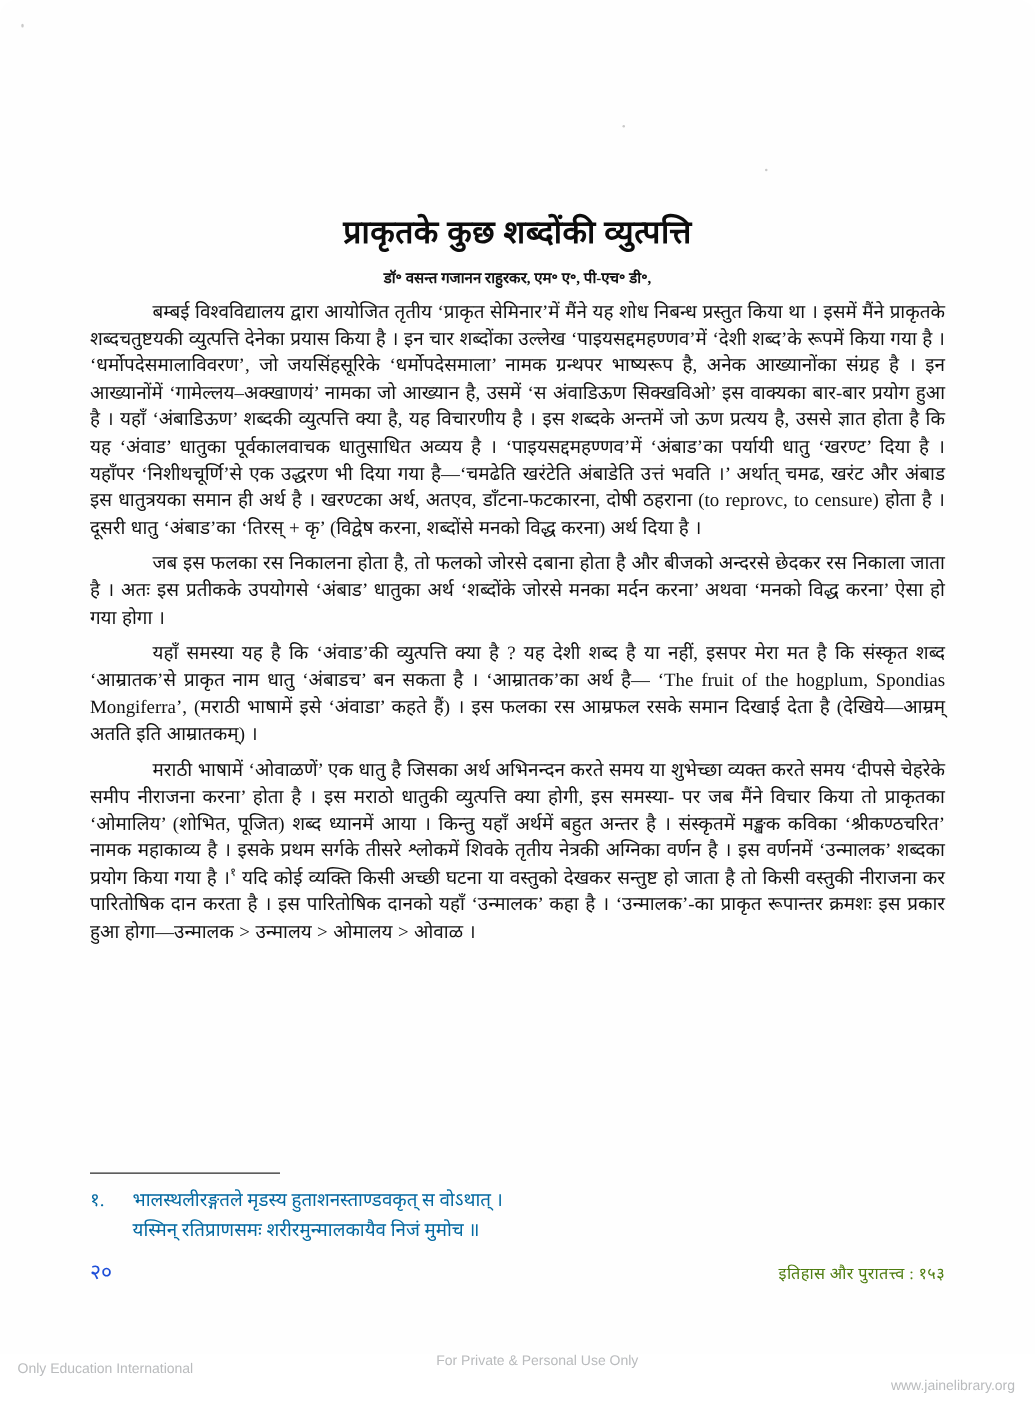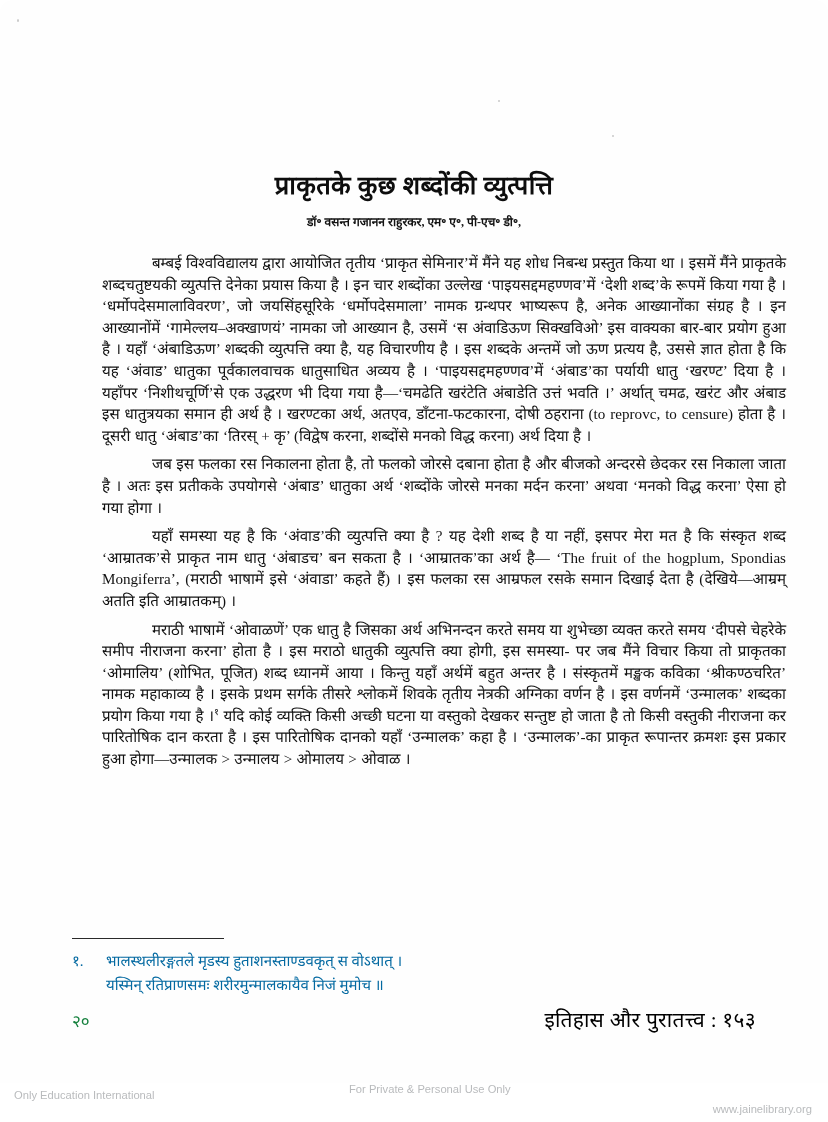--- a/index.html
+++ b/index.html
@@ -46,23 +46,22 @@
     font-weight: 700;
     color: #121212;
     margin: 13px 0 0 0;
     line-height: 1.2;
   }
 
   
   .body-col {
     position: absolute;
     left: 72px;
-    top: 253px;
-    width: 684px;
-    margin-left: 30px;
+    top: 240px;
+    width: 684px;
   }
   p.para {
     margin: 0;
     padding: 0;
     font-family: "Liberation Serif", "DejaVu Serif", serif;
     font-size: 15.1px;
     line-height: 21.6px;
     color: #111111;
     text-align: justify;
     text-justify: inter-word;
@@ -118,27 +117,27 @@
     left: 72px;
     top: 1005px;
     width: 684px;
     display: flex;
     justify-content: space-between;
     align-items: baseline;
   }
   .folio {
     font-family: "Liberation Serif", "DejaVu Serif", serif;
     font-size: 17px;
-    color: #15803d;
+    color: #1d4ed8;
     text-align: right;
   }
   .running-title {
     font-family: "Liberation Serif", "DejaVu Serif", serif;
-    font-size: 21px;
-    color: #000000;
+    font-size: 13px;
+    color: #4d7c0f;
     letter-spacing: 0.3px;
     text-align: right;
   }
 
   
   .scan-bar {
     position: absolute;
     left: 0;
     right: 0;
     top: 1083px;

